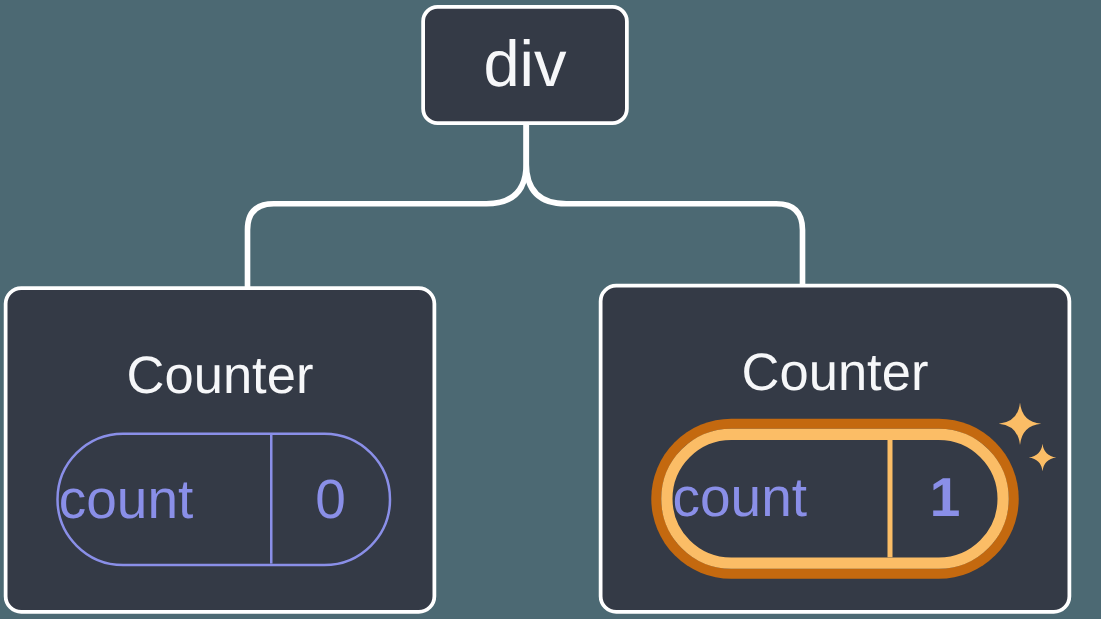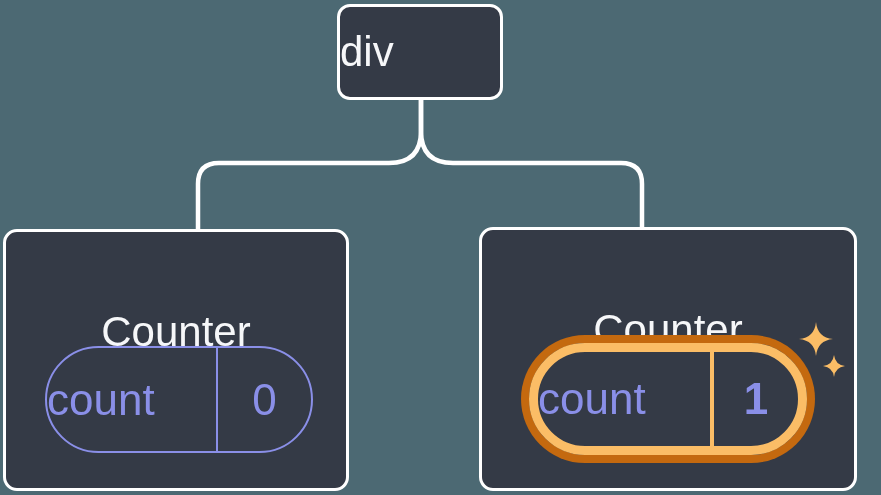--- a/index.html
+++ b/index.html
@@ -20,37 +20,36 @@
   .node {
     position: absolute;
     box-sizing: border-box;
     background: #343A46;
     border: 3px solid #FFFFFF;
   }
   .root-node {
     left: 337px; top: 4px;
     width: 166px; height: 96px;
     border-radius: 13px;
-    display: flex; align-items: center; 
+    display: flex; align-items: center; justify-content: center;
     color: #F6F7F9;
-    font-size: 42px;
+    font-size: 52px;
     line-height: 1;
   }
   .card { border-radius: 14px; }
   .card-left  { left: 3px;   top: 229px; width: 346px; height: 262px; }
   .card-right { left: 479px; top: 227px; width: 378px; height: 264px; }
   .card-title {
     position: absolute;
     left: 0; right: 0; top: 44px;
     text-align: center;
     font-size: 42px;
     font-weight: 500;
     line-height: 48px;
     color: #F6F7F9;
-    margin-top: 32px;
   }
   .pill {
     position: absolute;
     box-sizing: border-box;
     border-radius: 999px;
     display: flex;
     align-items: stretch;
     overflow: hidden;
     color: #8A8FE8;
     font-size: 44px;

